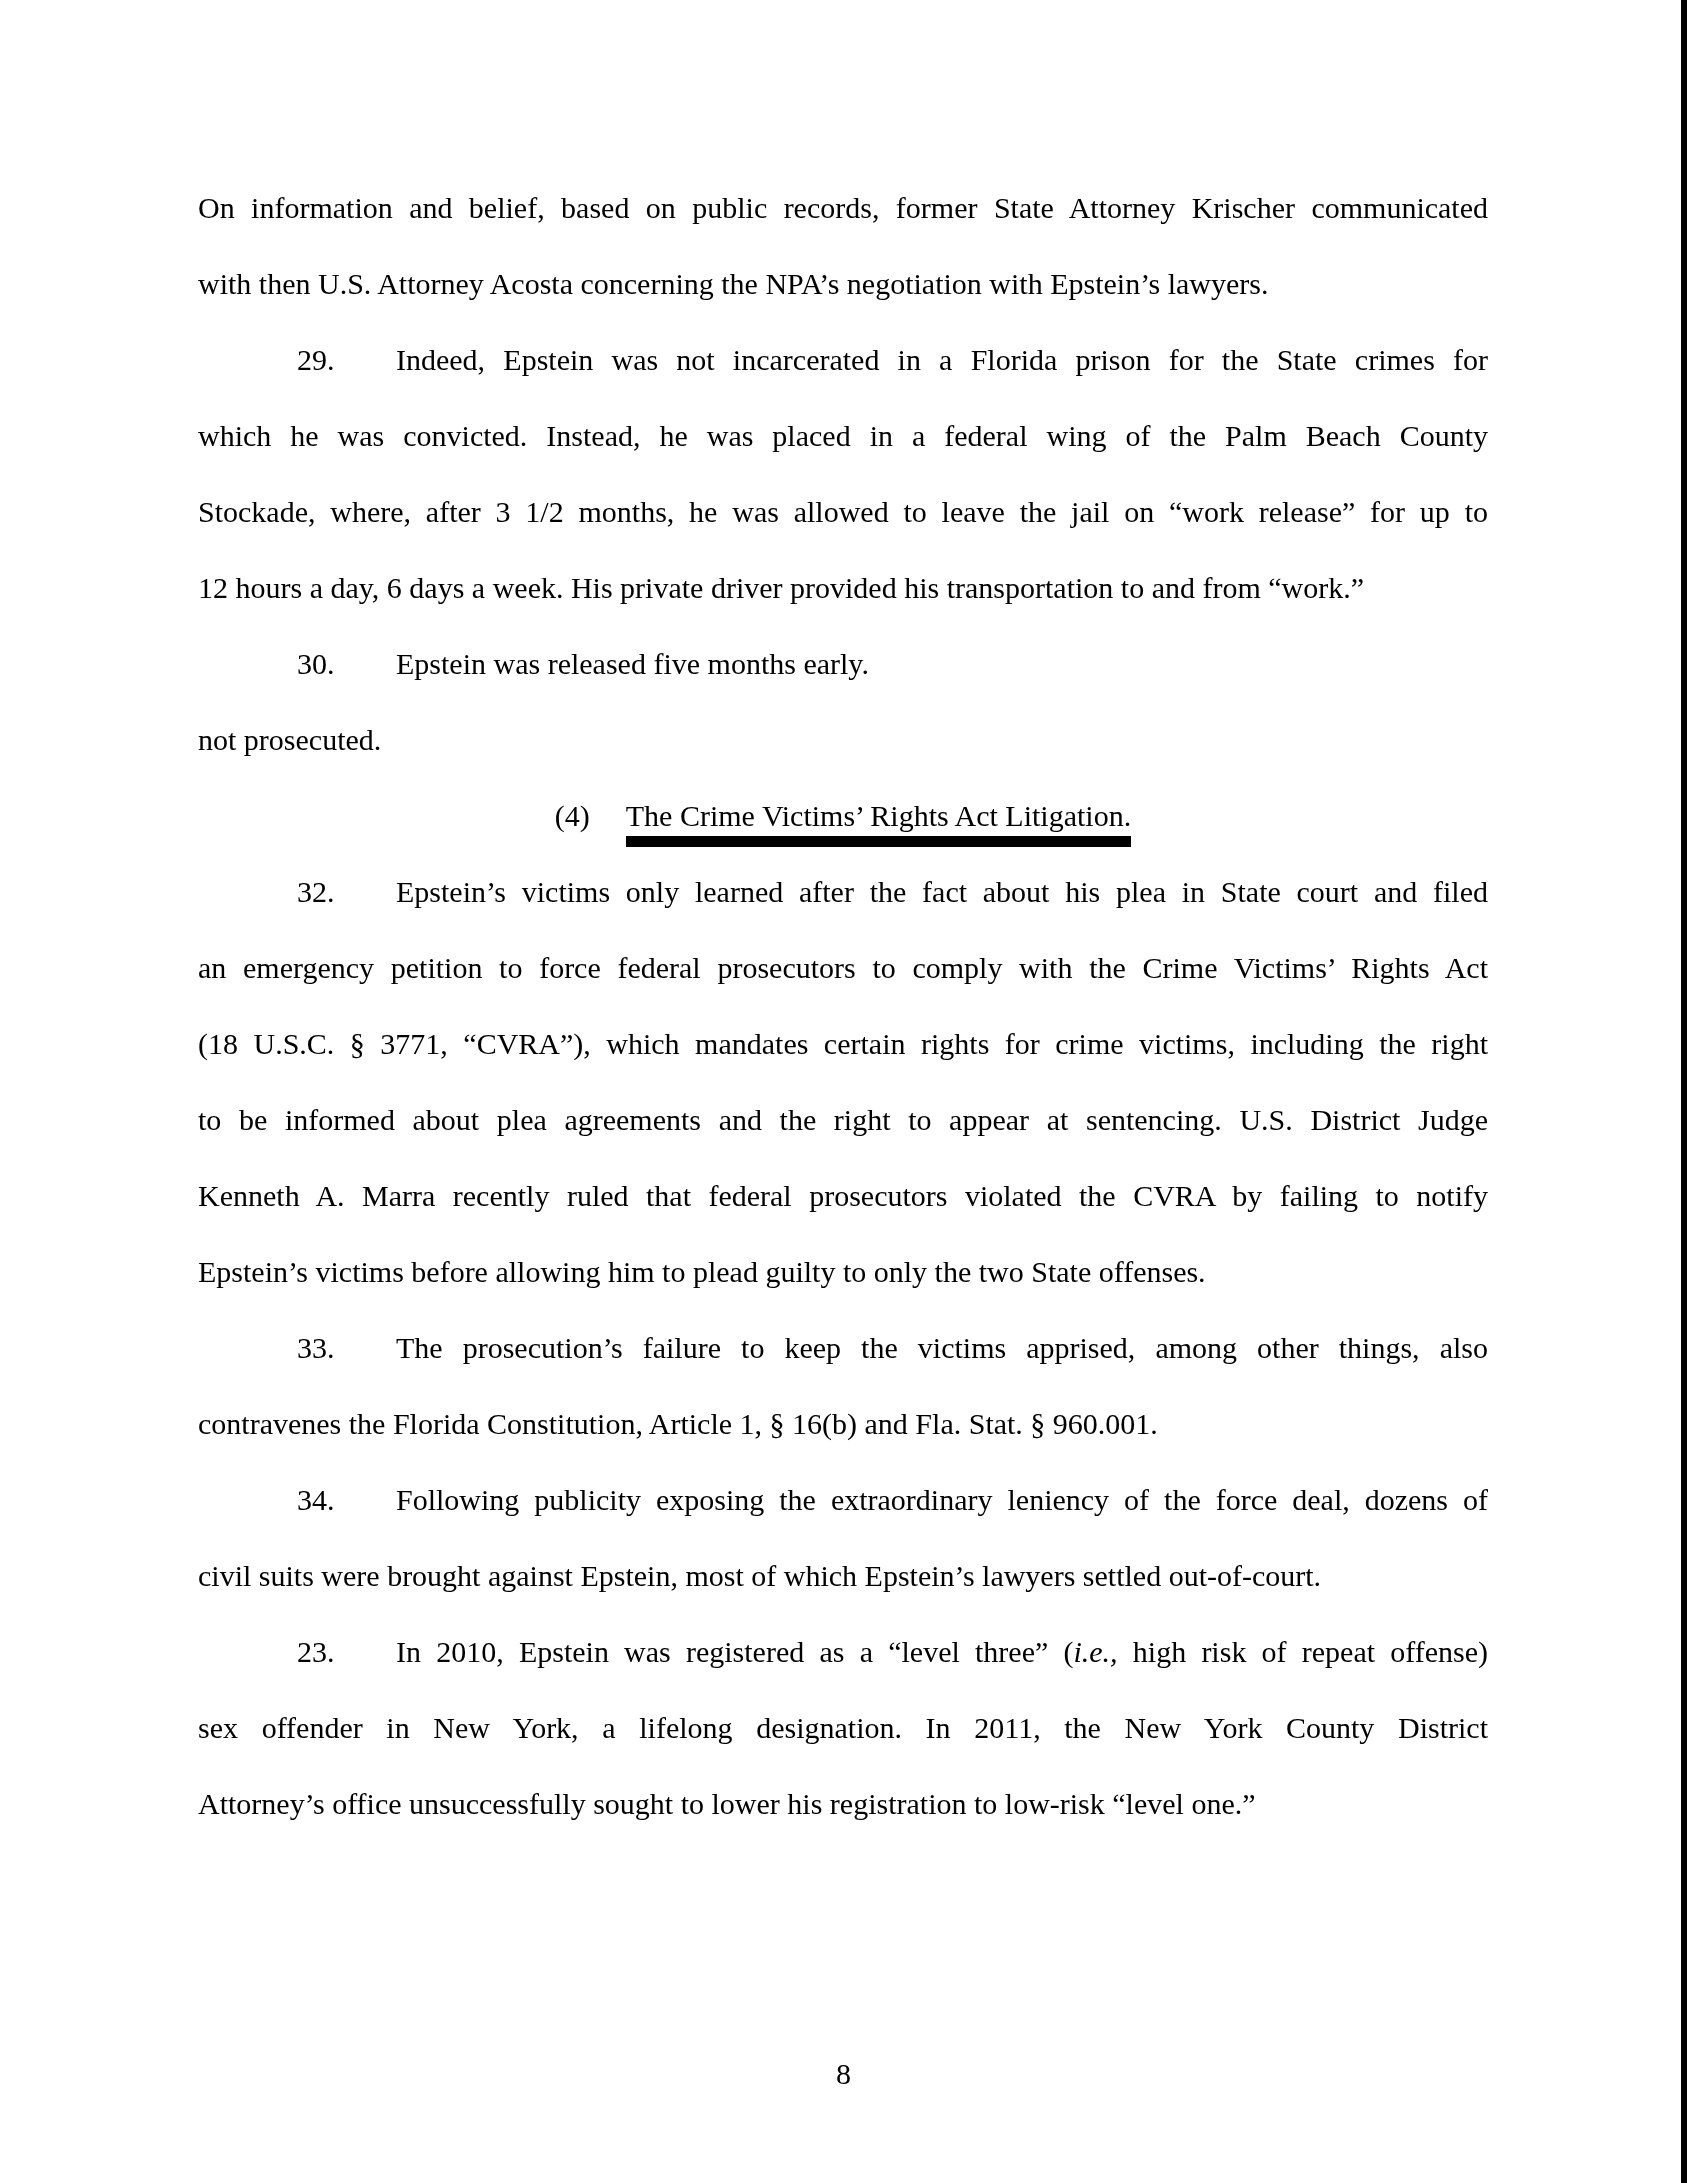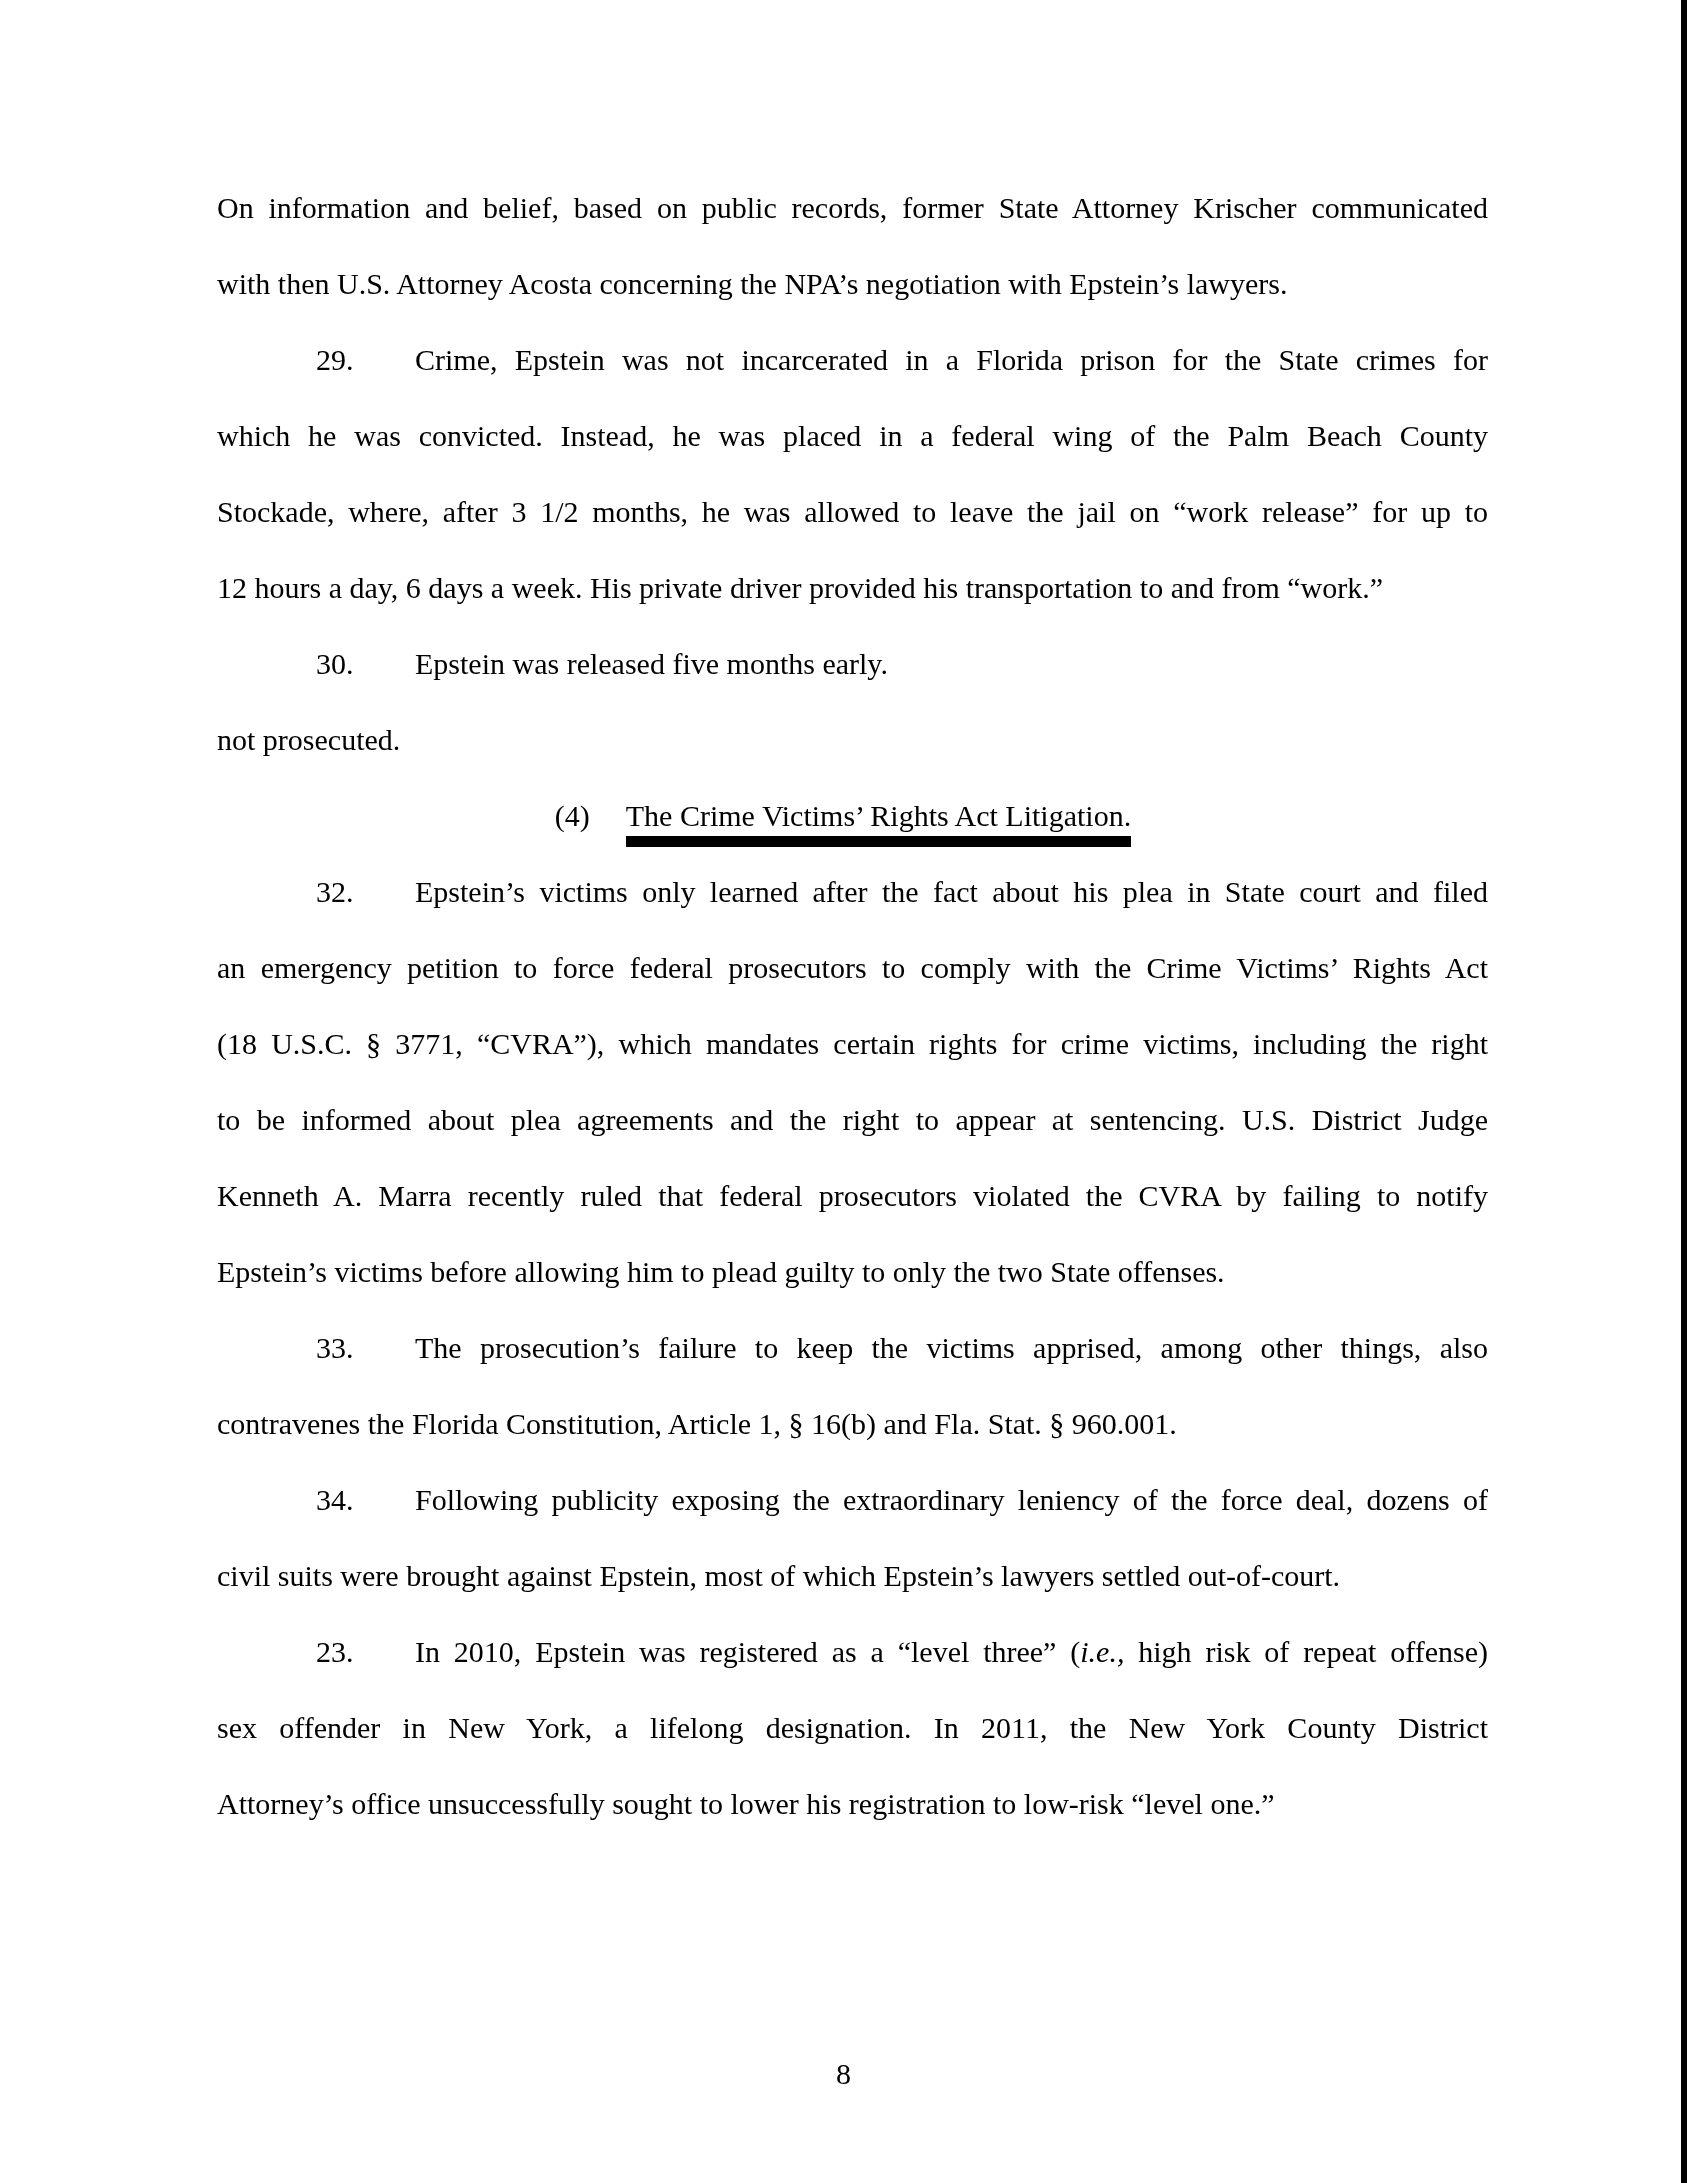--- a/index.html
+++ b/index.html
@@ -30,21 +30,20 @@
     left: 198px;
     top: 170px;
     width: 1290px;
     font-size: 30px;
   }
   .line {
     height: 76px;
     line-height: 76px;
     text-align: left;
     white-space: normal;
-    margin-left: 19px;
   }
   .line.justify {
     text-align: justify;
     text-align-last: justify;
   }
   .line.numbered {
     text-indent: 99px;
   }
   .line .pnum {
     display: inline-block;
@@ -76,21 +75,21 @@
   .run-italic { font-style: italic; }
 </style>
 </head>
 <body>
 
 <div class="page">
   <div class="edge-bar"></div>
   <div class="text-area">
       <div class="line justify"><span>On information and belief, based on public records, former State Attorney Krischer communicated</span></div>
       <div class="line"><span>with then U.S. Attorney Acosta concerning the NPA’s negotiation with Epstein’s lawyers.</span></div>
-      <div class="line justify numbered"><span class="pnum">29.</span><span>Crime, Epstein was not incarcerated in a Florida prison for the State crimes for</span></div>
+      <div class="line justify numbered"><span class="pnum">29.</span><span>Indeed, Epstein was not incarcerated in a Florida prison for the State crimes for</span></div>
       <div class="line justify"><span>which he was convicted.  Instead, he was placed in a federal wing of the Palm Beach County</span></div>
       <div class="line justify"><span>Stockade, where, after 3 1/2 months, he was allowed to leave the jail on “work release” for up to</span></div>
       <div class="line"><span>12 hours a day, 6 days a week. His private driver provided his transportation to and from “work.”</span></div>
       <div class="line numbered"><span class="pnum">30.</span><span>Epstein was released five months early.</span></div>
       <div class="line"><span>not prosecuted.</span></div>
       <div class="heading-line"><span class="hprefix">(4)</span><span class="htitle">The Crime Victims’ Rights Act Litigation.</span></div>
       <div class="line justify numbered"><span class="pnum">32.</span><span>Epstein’s victims only learned after the fact about his plea in State court and filed</span></div>
       <div class="line justify"><span>an emergency petition to force federal prosecutors to comply with the Crime Victims’ Rights Act</span></div>
       <div class="line justify"><span>(18 U.S.C. § 3771, “CVRA”), which mandates certain rights for crime victims, including the right</span></div>
       <div class="line justify"><span>to be informed about plea agreements and the right to appear at sentencing. U.S. District Judge</span></div>

